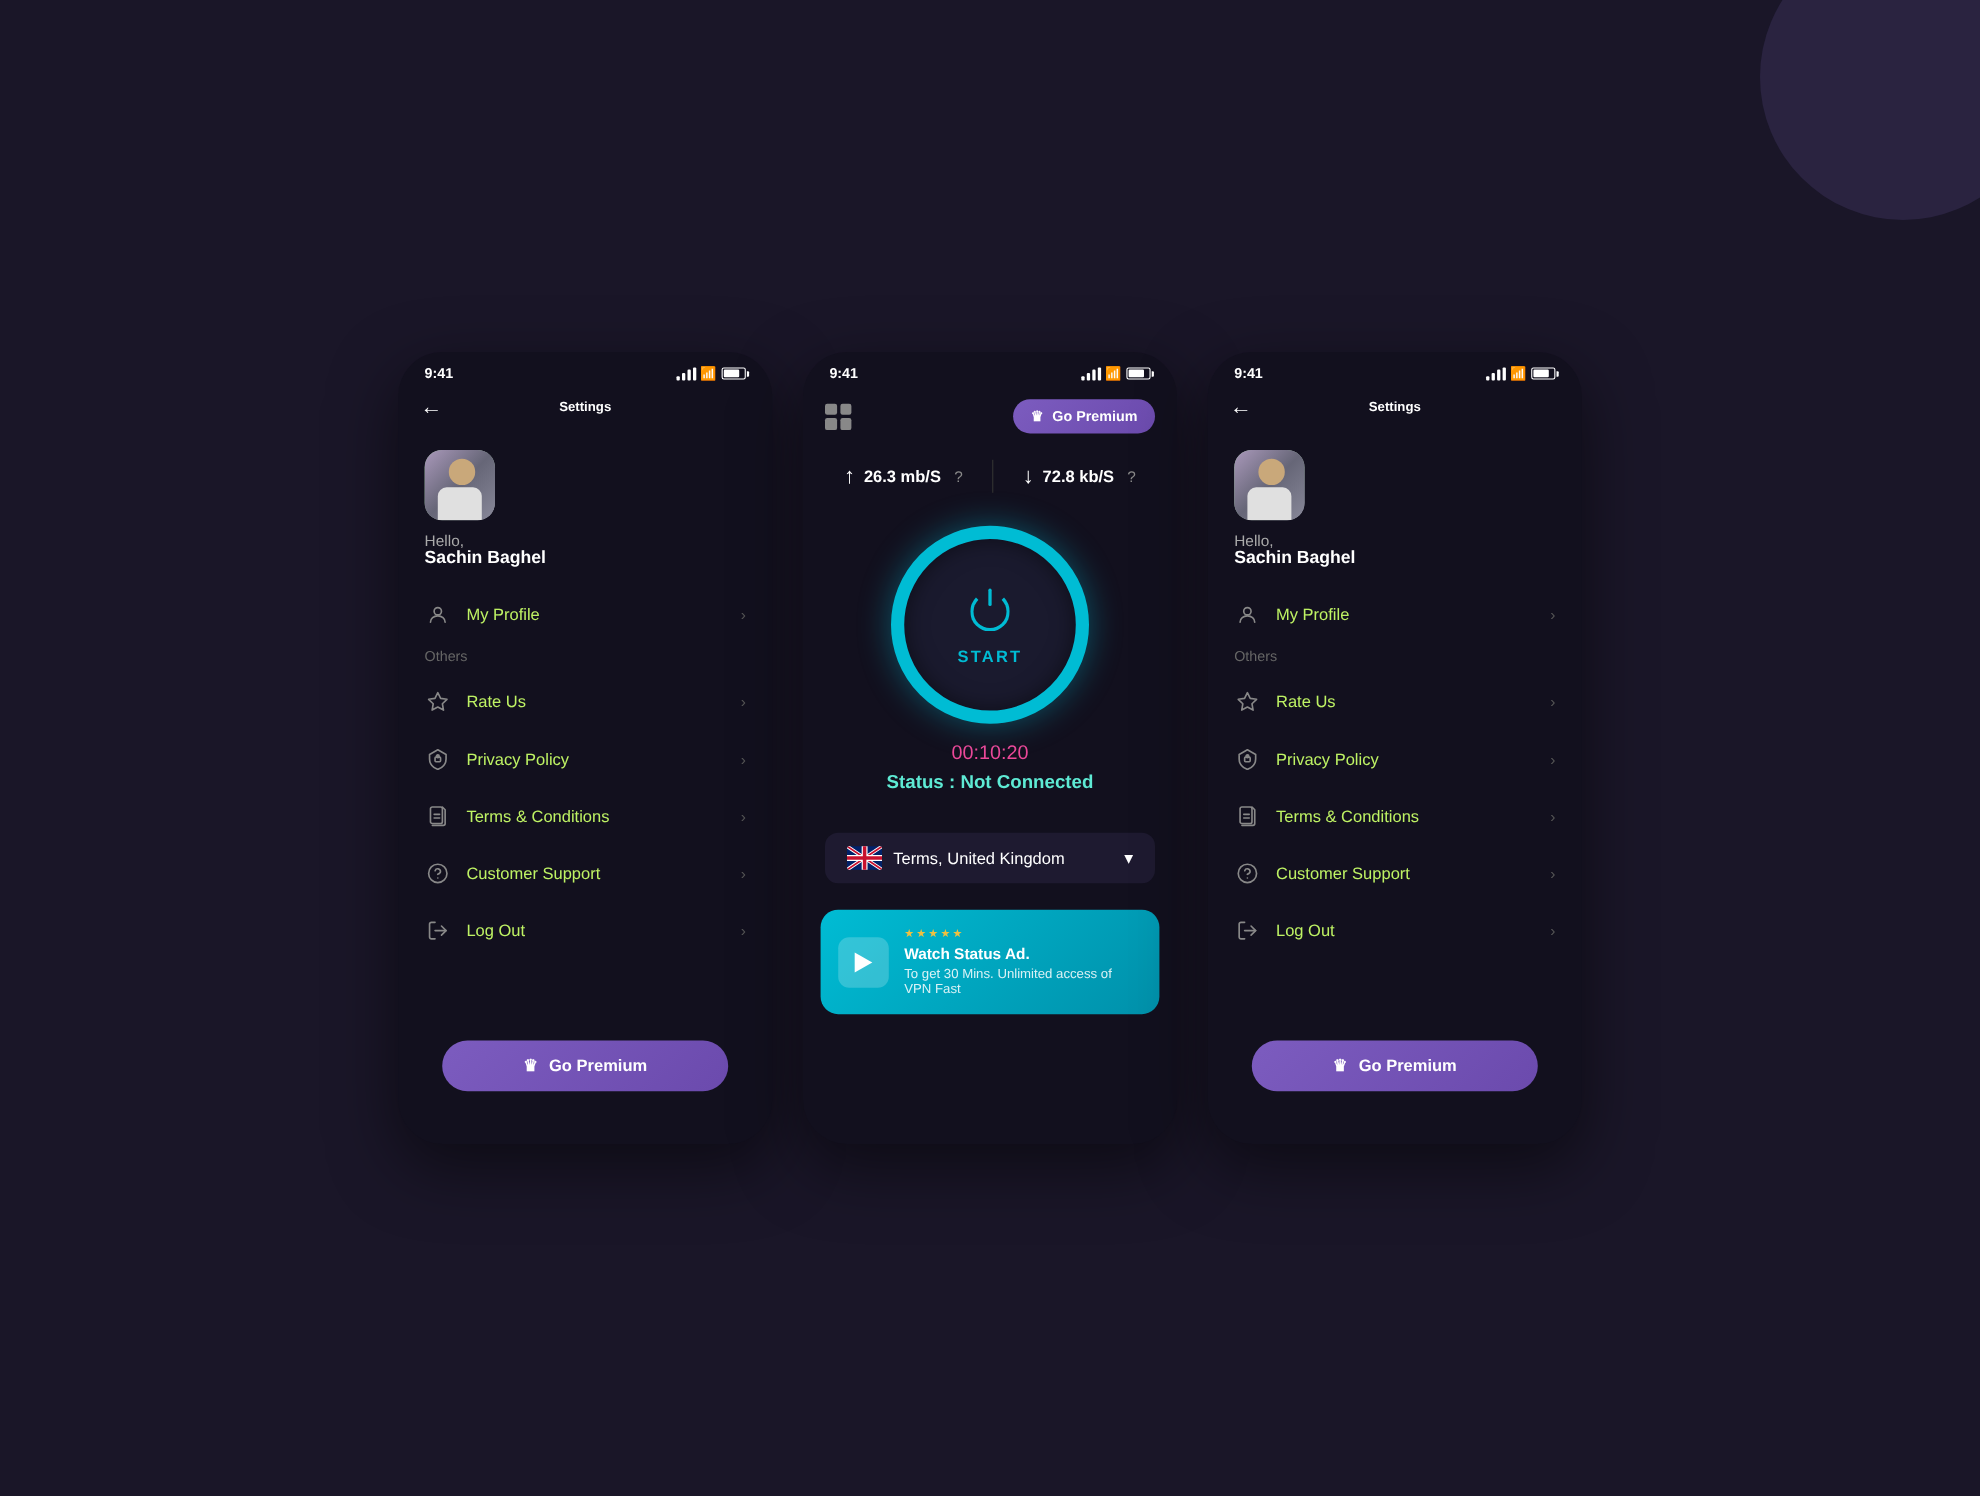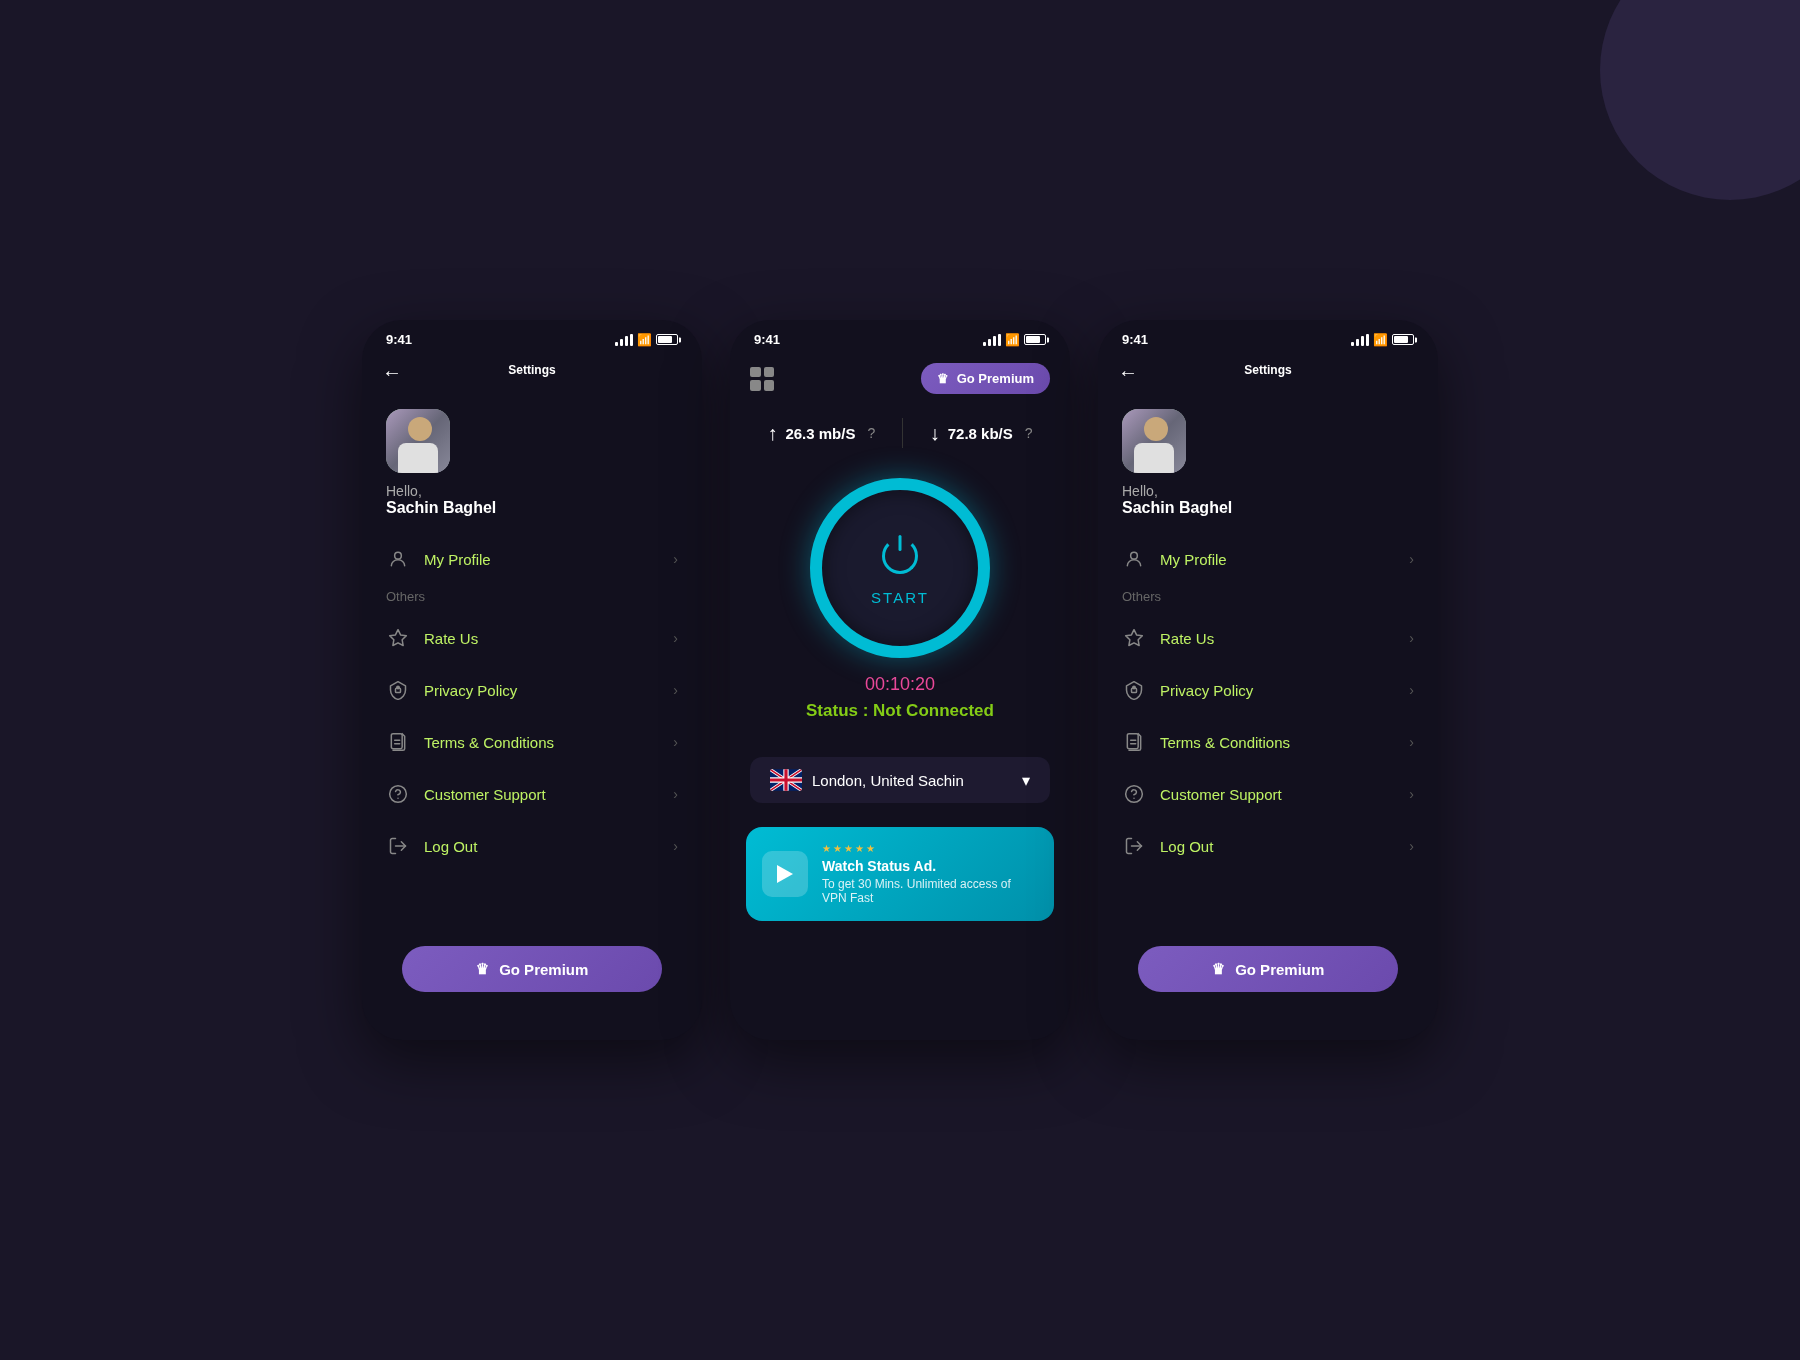--- a/index.html
+++ b/index.html
@@ -322,33 +322,33 @@
       height: 16px;
       background: #00bcd4;
       position: absolute;
       top: 4px;
       left: 50%;
       transform: translateX(-50%);
       border-radius: 2px;
     }
     .start-label {
       font-size: 15px;
-      font-weight: 400;
+      font-weight: 700;
       color: #00bcd4;
       letter-spacing: 2px;
     }
     .vpn-timer {
       font-size: 18px;
       color: #ec4899;
       margin-top: 16px;
       font-weight: 400;
     }
     .vpn-status {
       font-size: 17px;
-      color: #84cc16;
+      color: #5eead4;
       font-weight: 700;
       margin-top: 6px;
     }
     .location-bar {
       display: flex;
       align-items: center;
       justify-content: center;
       gap: 10px;
       margin: 16px 20px;
       background: #1e1a30;
@@ -621,21 +621,21 @@
     <div class="location-bar">
       <div class="uk-flag">
         <svg width="32" height="22" viewBox="0 0 60 40">
           <rect width="60" height="40" fill="#012169"></rect>
           <path d="M0,0 L60,40 M60,0 L0,40" stroke="#fff" stroke-width="6"></path>
           <path d="M0,0 L60,40 M60,0 L0,40" stroke="#C8102E" stroke-width="3"></path>
           <path d="M30,0 L30,40 M0,20 L60,20" stroke="#fff" stroke-width="10"></path>
           <path d="M30,0 L30,40 M0,20 L60,20" stroke="#C8102E" stroke-width="6"></path>
         </svg>
       </div>
-      <span class="location-name">London, United Sachin</span>
+      <span class="location-name">Terms, United Kingdom</span>
       <span class="dropdown-arrow">▾</span>
     </div>
 
     <div class="ad-banner">
       <div class="ad-play-btn">
         <div class="play-triangle"></div>
       </div>
       <div class="ad-text">
         <div class="ad-stars">
           <span class="star">★</span>

